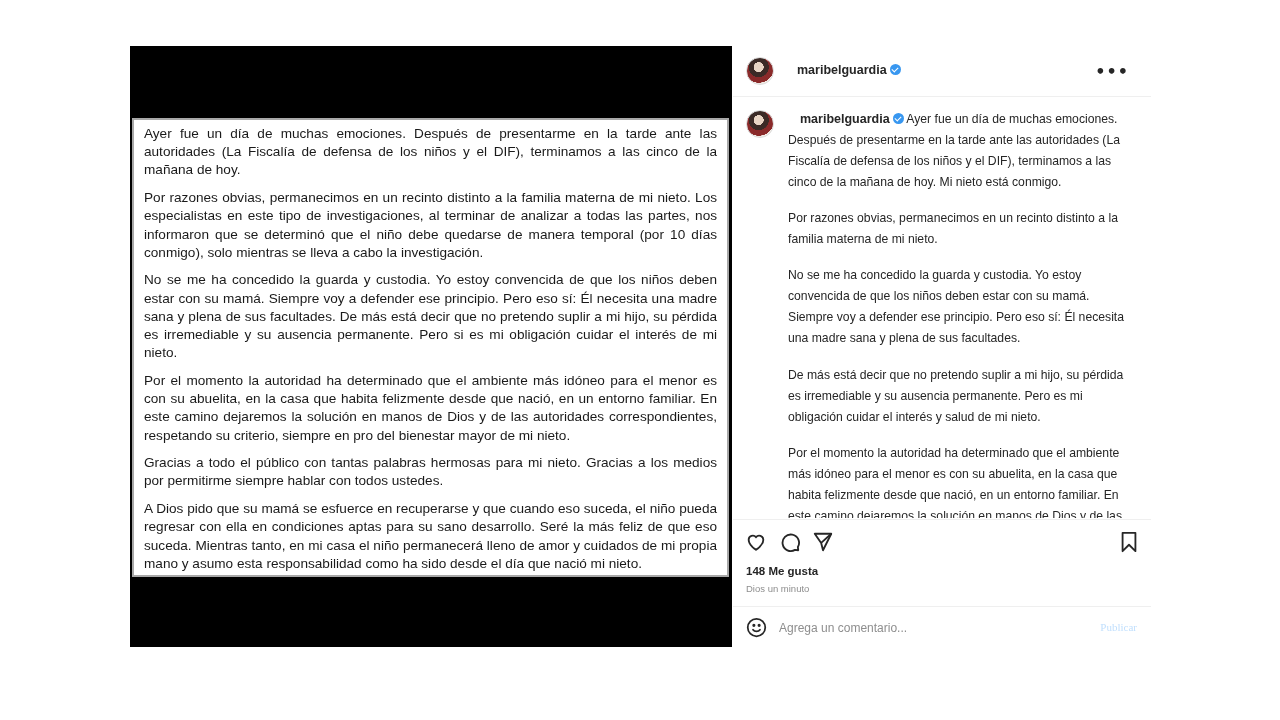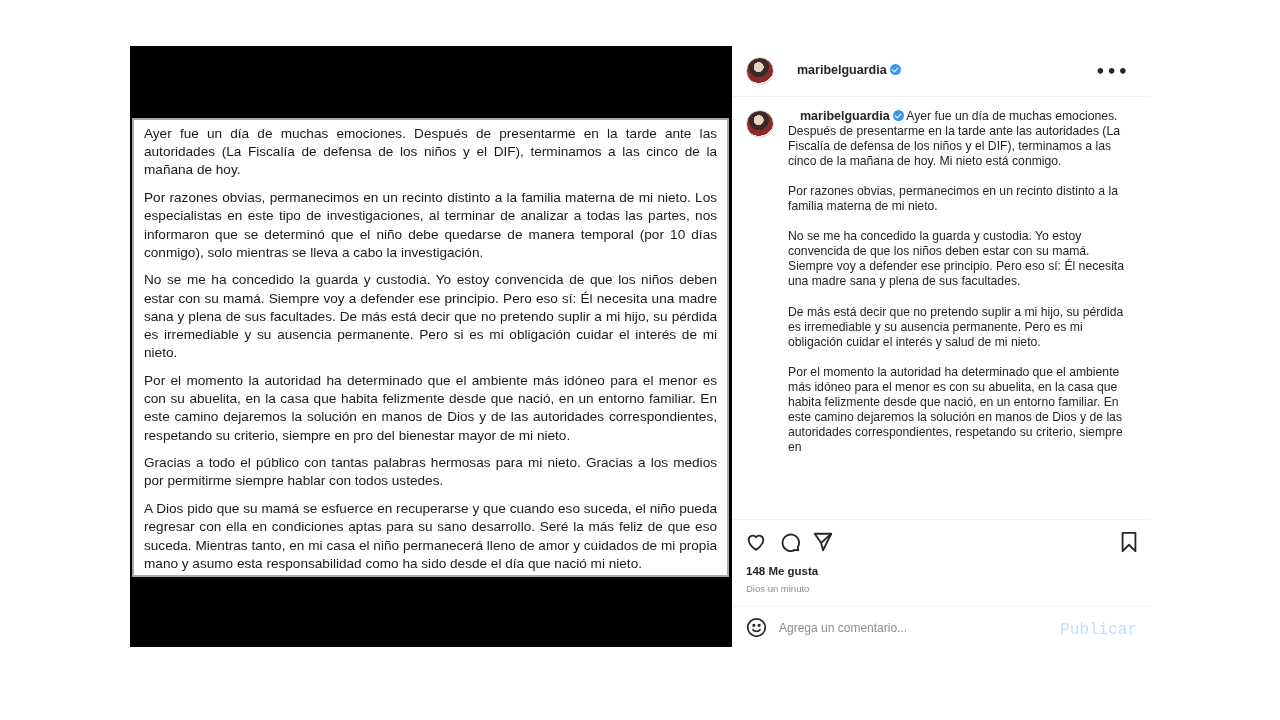--- a/index.html
+++ b/index.html
@@ -54,21 +54,21 @@
   }
 
   .caption {
     position: absolute; left: 0; top: 52px; width: 418px; height: 420px;
     overflow: hidden;
   }
   .caption .avatar { left: 13px; top: 12px; }
   .caption-body {
     position: absolute; left: 55px; top: 11px; width: 340px;
     font-family: "Liberation Sans", sans-serif;
-    font-size: 12.2px; line-height: 15px; color: #262626;
+    font-size: 12.2px; line-height: 21px; color: #262626;
   }
   .caption-body p { margin-bottom: 15.2px; }
 
   .actions {
     position: absolute; left: 0; top: 473px; width: 418px; height: 100px;
     border-top: 1px solid #efefef;
   }
   .icon-btn { position: absolute; cursor: pointer; }
   .likes {
     position: absolute; left: 13px; top: 45px;
@@ -85,22 +85,22 @@
     border-top: 1px solid #efefef;
     padding-left: 38px;
   }
   .comment-input {
     position: absolute; left: 46px; top: 12px; width: 300px; height: 18px;
     border: none; outline: none; background: transparent;
     font-family: "Liberation Sans", sans-serif; font-size: 12px; color: #262626;
   }
   .comment-input::placeholder { color: #8e8e8e; }
   .publish {
-    position: absolute; right: 14px; top: 14px; font-size: 16px; color: #c0dffd;
-    background: none; border: none; font-family: Liberation Mono, monospace; cursor: pointer;
+    position: absolute; right: 14px; top: 14px; font-size: 11px; color: #c0dffd;
+    background: none; border: none; font-family: Liberation Serif, serif; cursor: pointer;
   }
 </style>
 </head>
 <body>
 
 <div class="media">
   <div class="letter">
     <p>Ayer fue un día de muchas emociones. Después de presentarme en la tarde ante las autoridades (La Fiscalía de defensa de los niños y el DIF), terminamos a las cinco de la mañana de hoy.</p>
     <p>Por razones obvias, permanecimos en un recinto distinto a la familia materna de mi nieto. Los especialistas en este tipo de investigaciones, al terminar de analizar a todas las partes, nos informaron que se determinó que el niño debe quedarse de manera temporal (por 10 días conmigo), solo mientras se lleva a cabo la investigación.</p>
     <p>No se me ha concedido la guarda y custodia. Yo estoy convencida de que los niños deben estar con su mamá. Siempre voy a defender ese principio. Pero eso sí: Él necesita una madre sana y plena de sus facultades. De más está decir que no pretendo suplir a mi hijo, su pérdida es irremediable y su ausencia permanente. Pero si es mi obligación cuidar el interés de mi nieto.</p>

